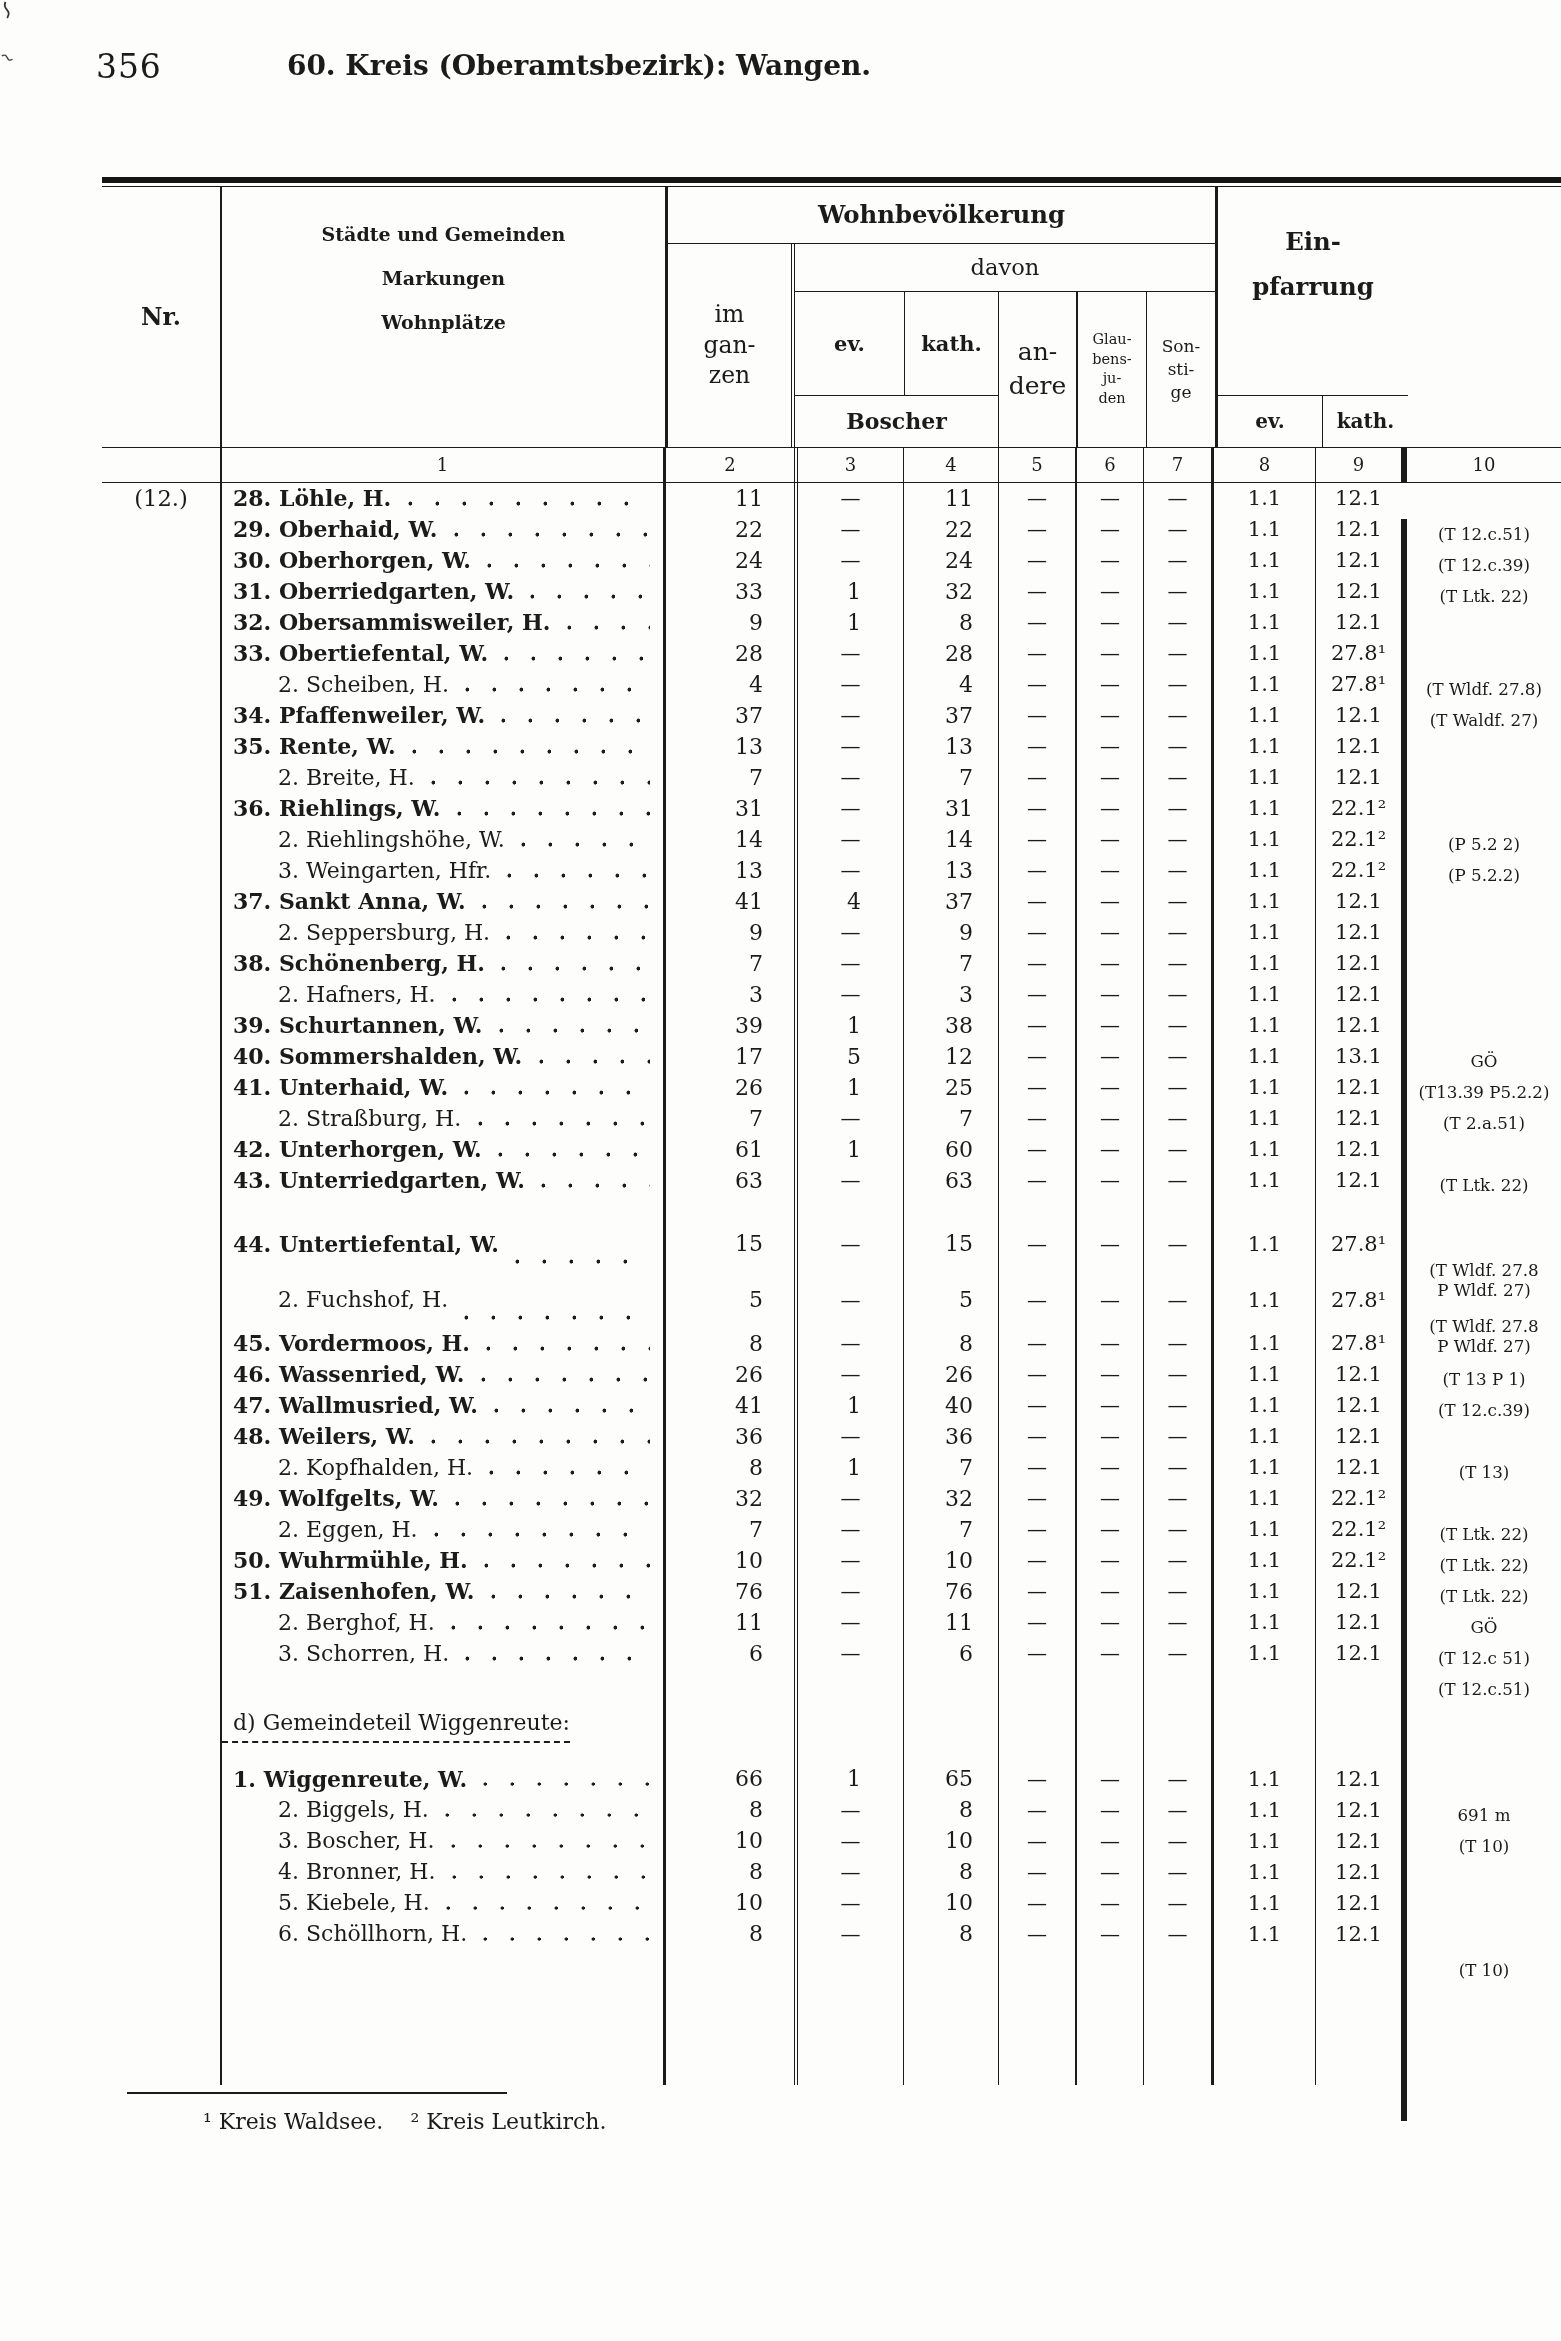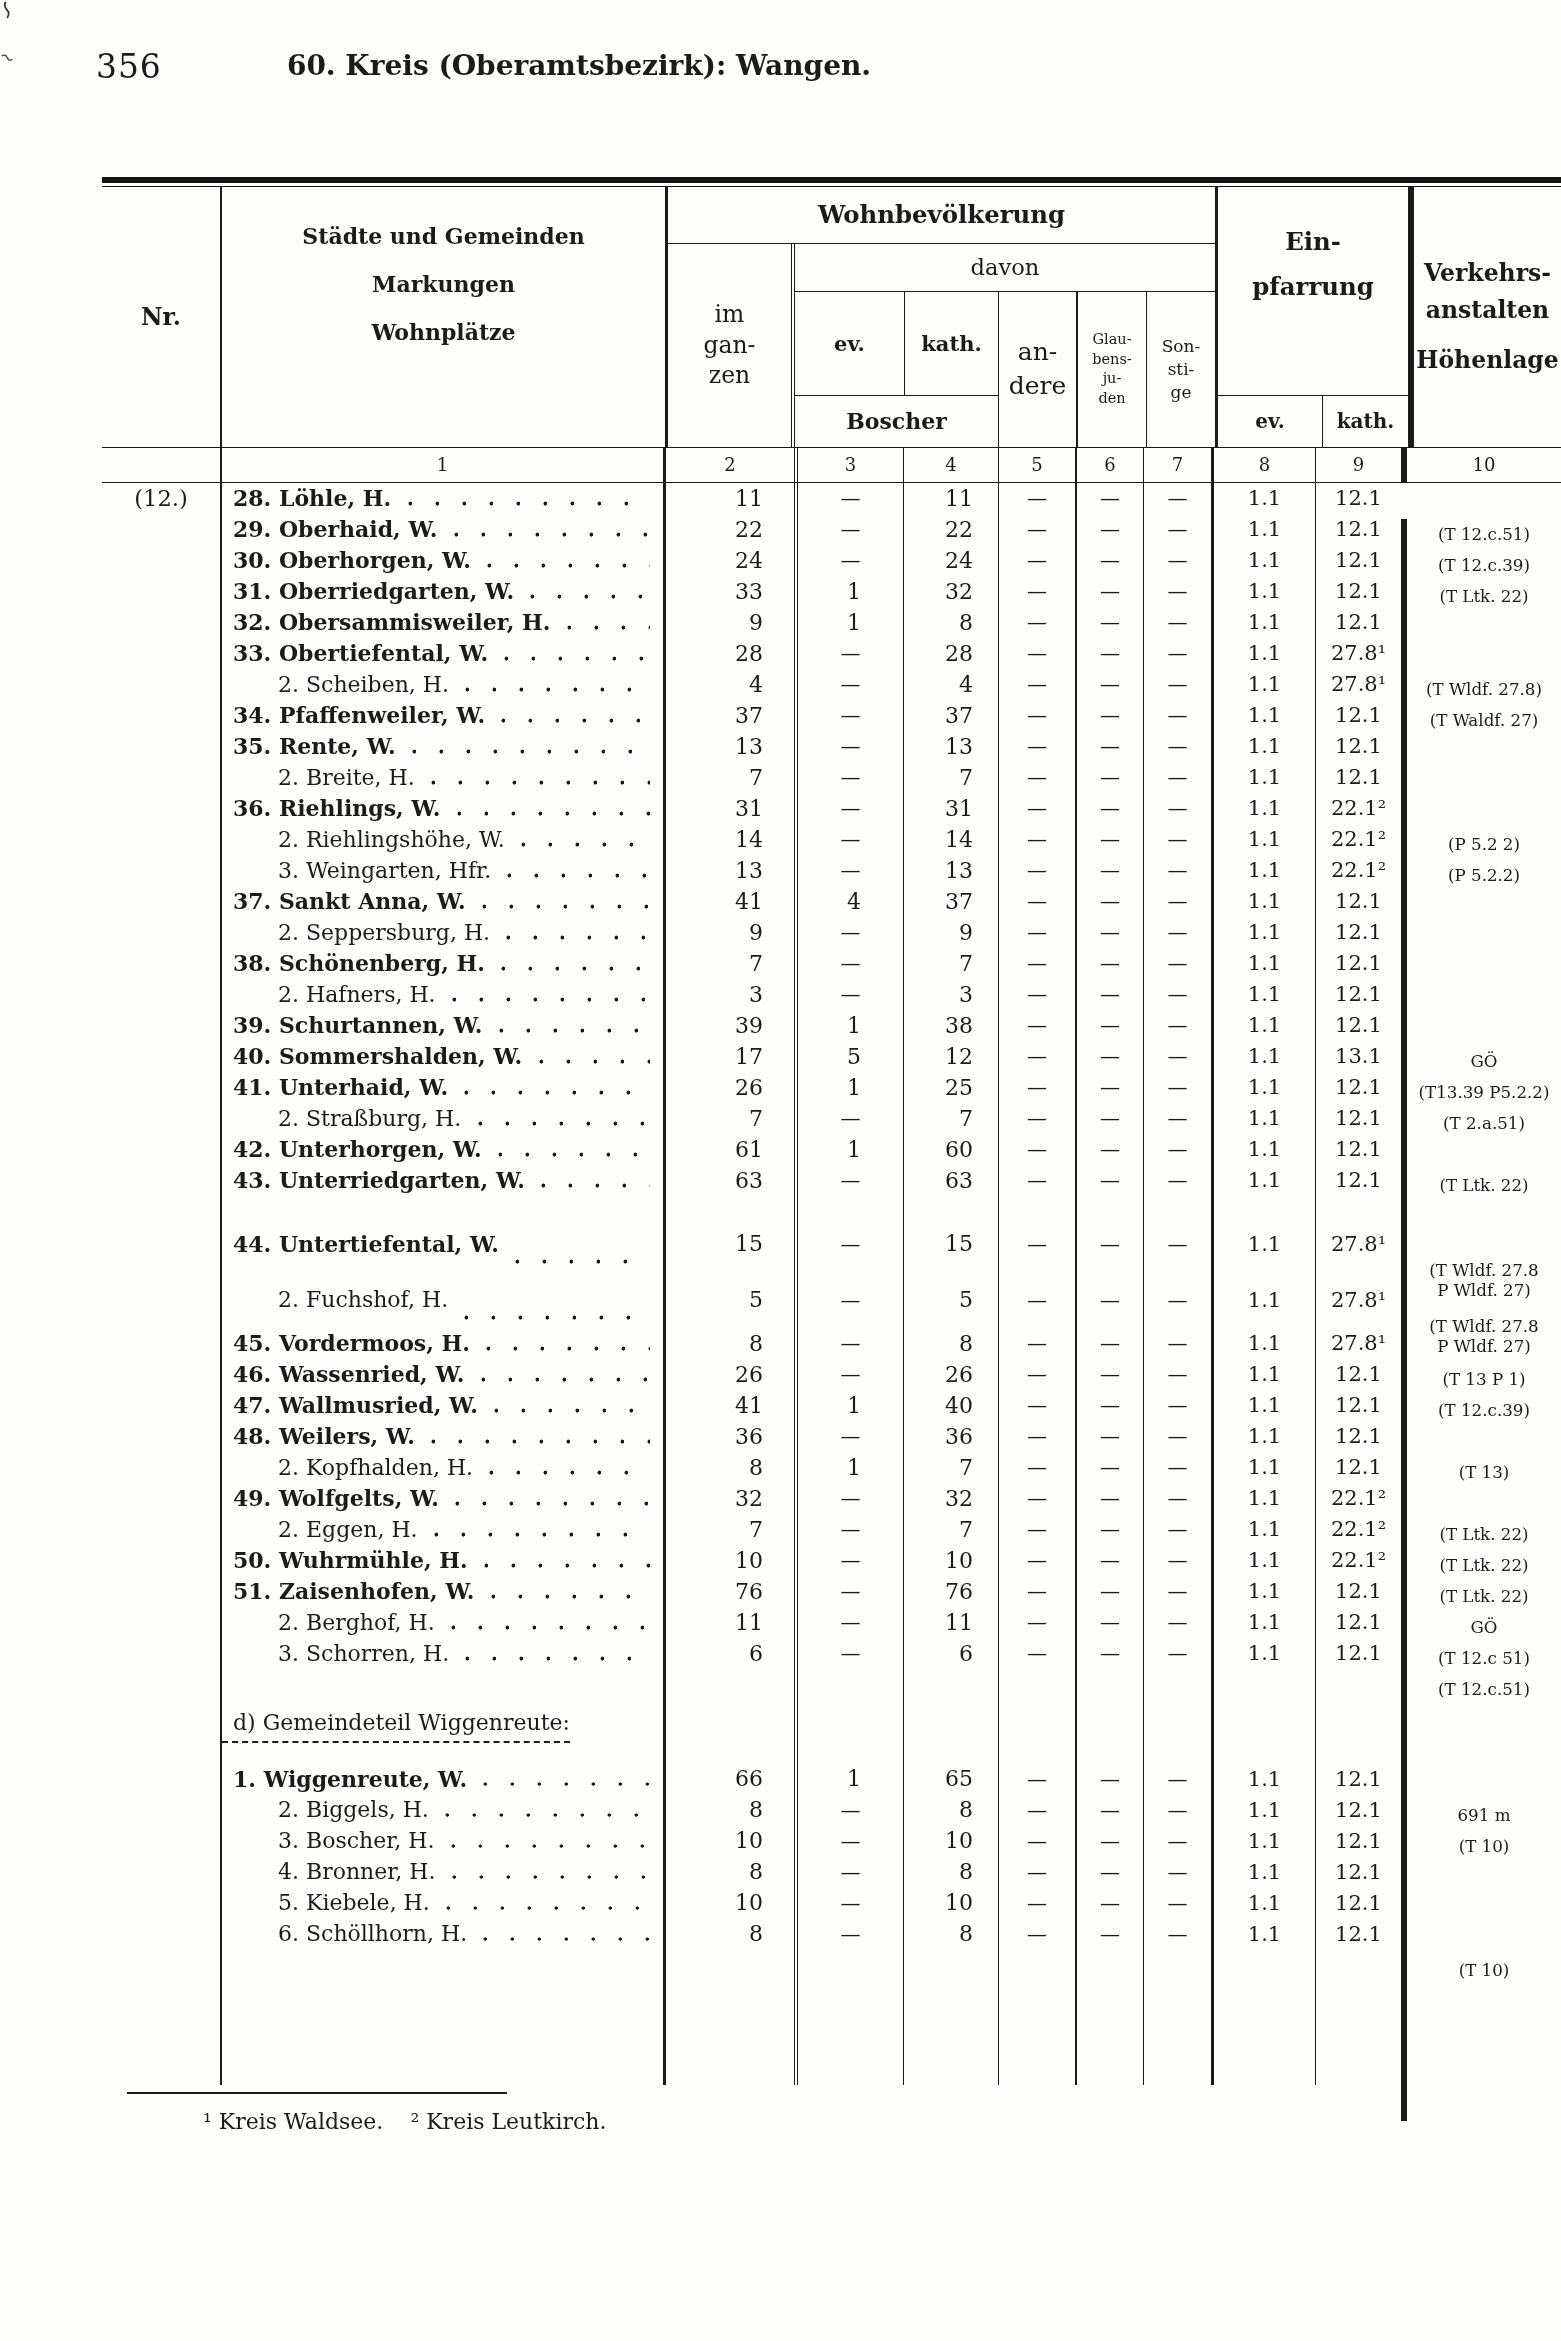--- a/index.html
+++ b/index.html
@@ -28,21 +28,21 @@
   .bl-ev{border-left:4.5px double #1b1b1b;}
   .bl-thin{border-left:1.8px solid #1b1b1b;}
   .bl-jud{border-left:2.7px solid #1b1b1b;}
   .bl-pfe{border-left:3.6px solid #1b1b1b;}
   .bl-vk{border-left:6.3px solid #1b1b1b;}
 
   
   .hdr{display:flex;height:260px;}
   .h-nr{display:flex;align-items:center;justify-content:center;font-size:23.5px;font-weight:700;}
   .h-name{display:flex;flex-direction:column;align-items:center;justify-content:flex-start;
-          padding-top:36px;gap:22px;font-size:22px;font-weight:700;}
+          padding-top:36px;gap:22px;font-size:19px;font-weight:700;}
   .h-wb{display:flex;flex-direction:column;width:547px;}
   .h-wb-title{height:56px;display:flex;align-items:center;justify-content:center;
               border-bottom:1.8px solid #1b1b1b;font-size:24.4px;font-weight:700;}
   .h-wb-lower{flex:1;display:flex;}
   .h-ig{display:flex;flex-direction:column;align-items:center;justify-content:center;
         font-size:23.5px;line-height:1.3;}
   .h-davon{flex:1;display:flex;flex-direction:column;}
   .h-davon-title{height:47px;display:flex;align-items:center;justify-content:center;
                  border-bottom:1.8px solid #1b1b1b;font-size:22.6px;}
   .h-sub{flex:1;display:flex;}
@@ -171,25 +171,20 @@
         <div class="h-pf-title">
           <span>Ein-</span>
           <span>pfarrung</span>
         </div>
         <div class="h-pf-sub">
           <div class="h-pfe">ev.</div>
           <div class="h-pfk bl-thin">kath.</div>
         </div>
       </div>
 
-      <div class="h-vk w-vk bl-vk">
-        <span>Verkehrs-</span>
-        <span>anstalten</span>
-        <span class="gapline">Höhenlage</span>
-      </div>
     </div>
 
     <div class="numrow">
       <div class="cell w-nr"></div>
       <div class="cell w-name bl-name">1</div>
       <div class="cell w-tot bl-tot">2</div>
       <div class="cell w-ev bl-ev">3</div>
       <div class="cell w-kath bl-thin">4</div>
       <div class="cell w-and bl-thin">5</div>
       <div class="cell w-jud bl-jud">6</div>

